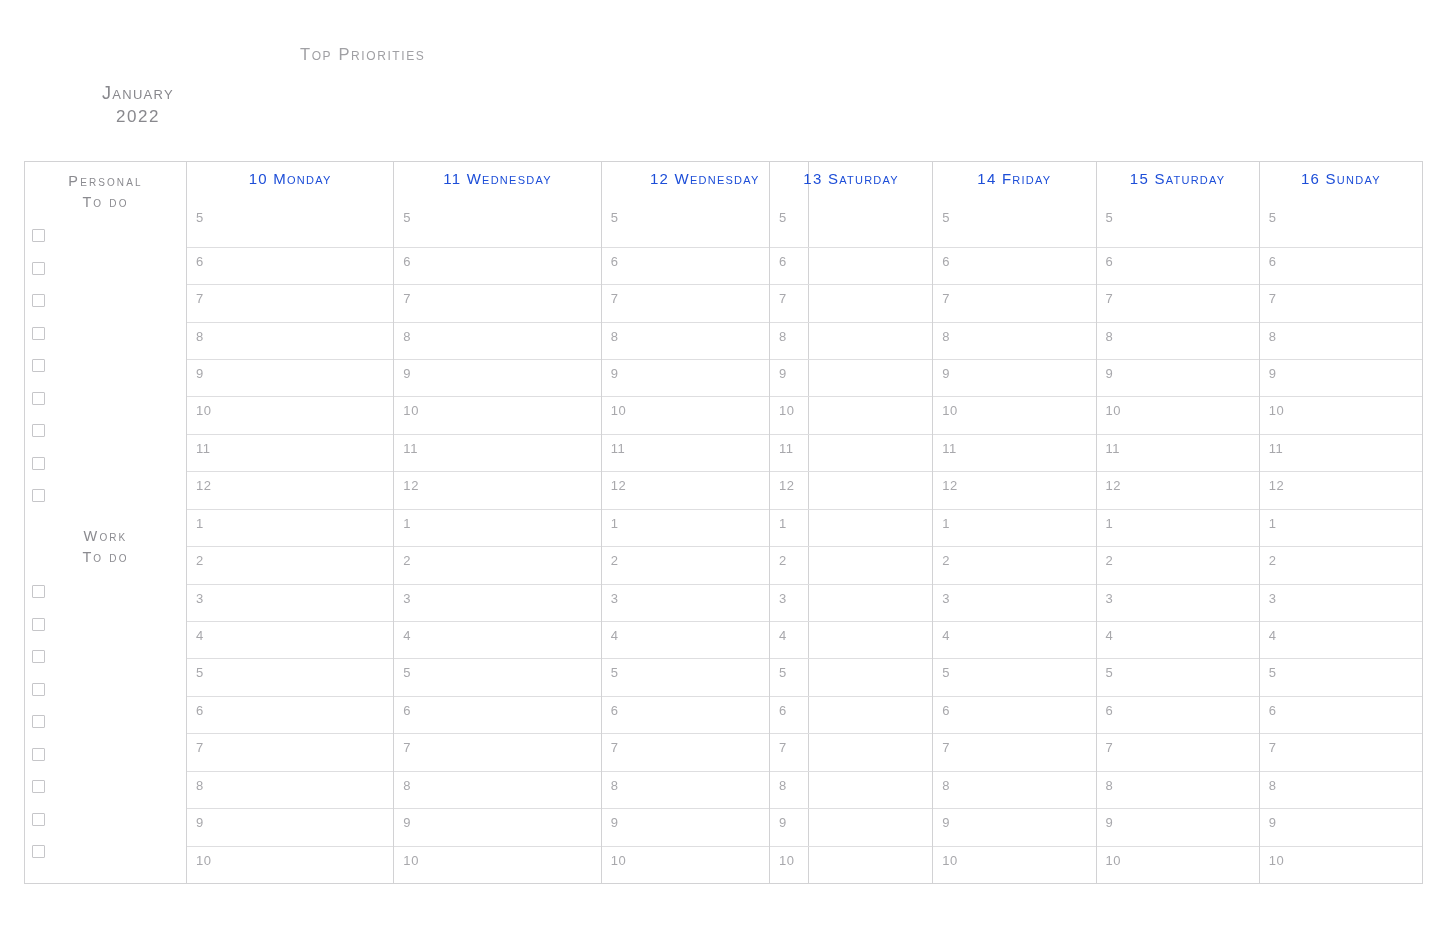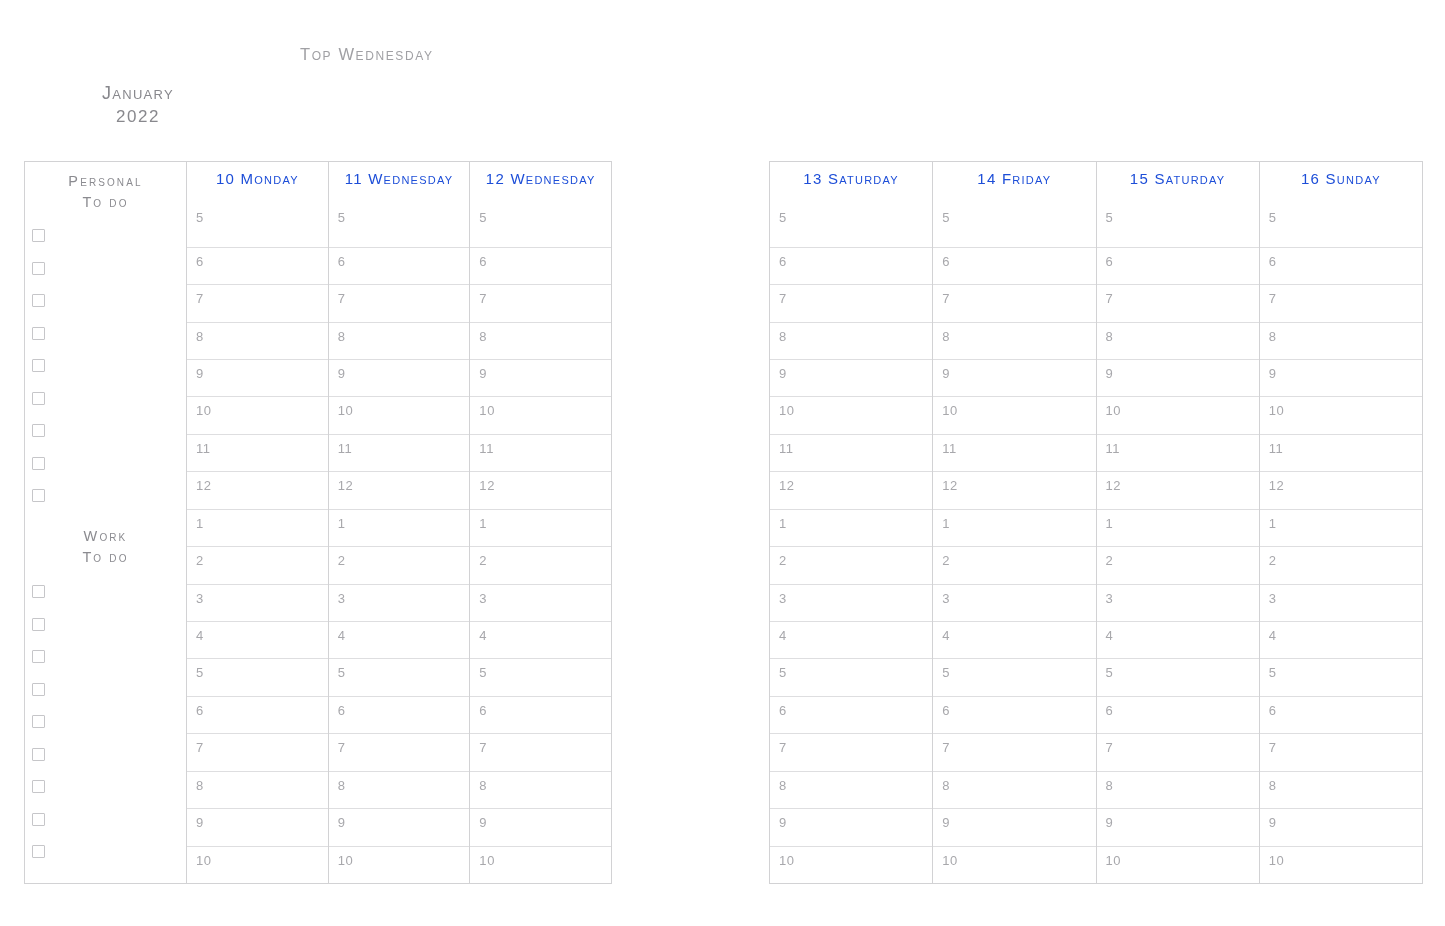--- a/index.html
+++ b/index.html
@@ -51,21 +51,21 @@
 
   
   .page {
     position: absolute;
     top: 161px;
     height: 723px;
     border: 1px solid #d2d2d4;
     box-sizing: border-box;
     display: flex;
   }
-  .page-left  { left: 24px;  width: 588px; justify-content: space-between; }
+  .page-left  { left: 24px;  width: 785px; justify-content: space-between; }
   .page-right { left: 769px; width: 654px; }
 
   
   .todo-panel {
     width: 162px;
     box-sizing: border-box;
     border-right: 1px solid #d2d2d4;
     position: relative;
     flex: none;
   }
@@ -132,21 +132,21 @@
     letter-spacing: 0.6px;
   }
   .hour-row.first { border-top: none; height: 55px; padding-top: 18px; }
 
   
   .page-right .days { width: 100%; }
 </style>
 </head>
 <body>
 
-<div class="top-priorities">Top Wednesday</div>
+<div class="top-priorities">Top Priorities</div>
 
 <div class="month-block">
   <div class="month-name">January</div>
   <div class="month-year">2022</div>
 </div>
 
 <div class="page page-left">
 
   <div class="todo-panel">
 

